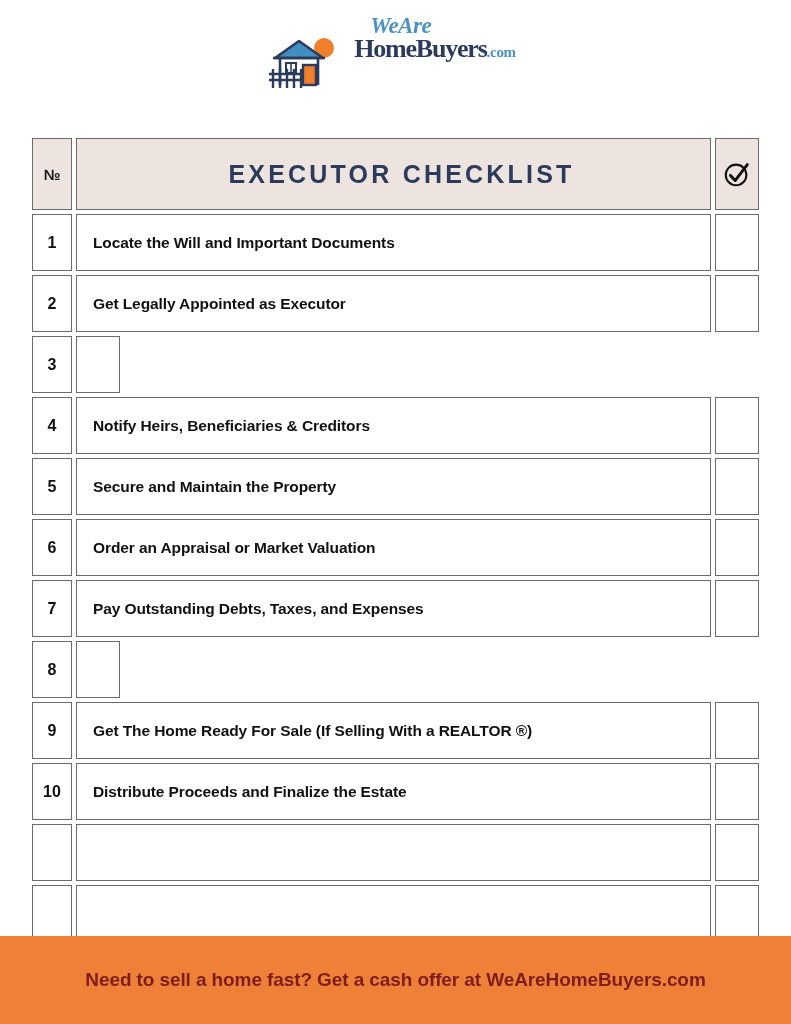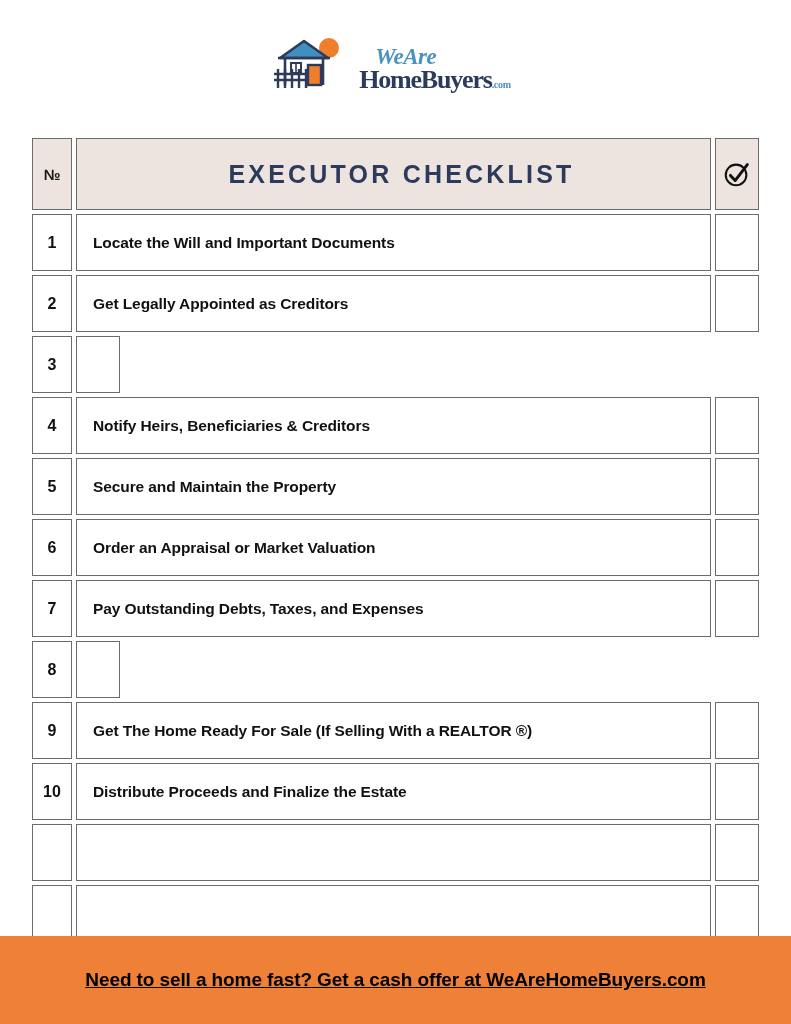--- a/index.html
+++ b/index.html
@@ -21,21 +21,20 @@
     top: 0;
     left: 0;
     width: 791px;
     height: 130px;
     display: flex;
     align-items: center;
     justify-content: center;
   }
   .logo {
     display: flex;
-    align-items: flex-end;
     gap: 11px;
     transform: translateX(-4px);
   }
   .logo-mark {
     width: 80px;
     height: 56px;
     flex: 0 0 auto;
     margin-bottom: 2px;
   }
   .logo-words {
@@ -59,21 +58,21 @@
   .logo-home {
     font-family: "Liberation Serif", serif;
     font-size: 26px;
     font-weight: bold;
     color: #2c3a5c;
     letter-spacing: -1.2px;
     white-space: nowrap;
   }
   .logo-dotcom {
     font-family: "Liberation Serif", serif;
-    font-size: 10px;
+    font-size: 15px;
     font-weight: bold;
     color: #4b92c0;
     letter-spacing: -0.3px;
     vertical-align: baseline;
   }
 
   
   .checklist {
     position: absolute;
     left: 32px;
@@ -155,23 +154,22 @@
     width: 791px;
     height: 88px;
     background: #ee8137;
     display: flex;
     align-items: center;
     justify-content: center;
   }
   .footer-text {
     font-size: 19px;
     font-weight: bold;
-    color: #000000;
+    color: #7f1d1d;
     letter-spacing: -0.1px;
-    text-decoration: underline;
   }
 </style>
 </head>
 <body>
 
 <div class="logo-area">
   <div class="logo">
 
     <svg class="logo-mark" viewBox="0 0 80 56">
 
@@ -224,21 +222,21 @@
       <span class="task-text">Locate the Will and Important Documents</span>
     </div>
     <div class="cell c-check"></div>
   </div>
 
   <div class="row body-row">
     <div class="cell c-num">
       <span class="task-num">2</span>
     </div>
     <div class="cell c-task">
-      <span class="task-text">Get Legally Appointed as Creditors</span>
+      <span class="task-text">Get Legally Appointed as Executor</span>
     </div>
     <div class="cell c-check"></div>
   </div>
 
   <div class="row body-row">
     <div class="cell c-num">
       <span class="task-num">3</span>
     </div>
     <div class="cell c-check"></div>
   </div>

